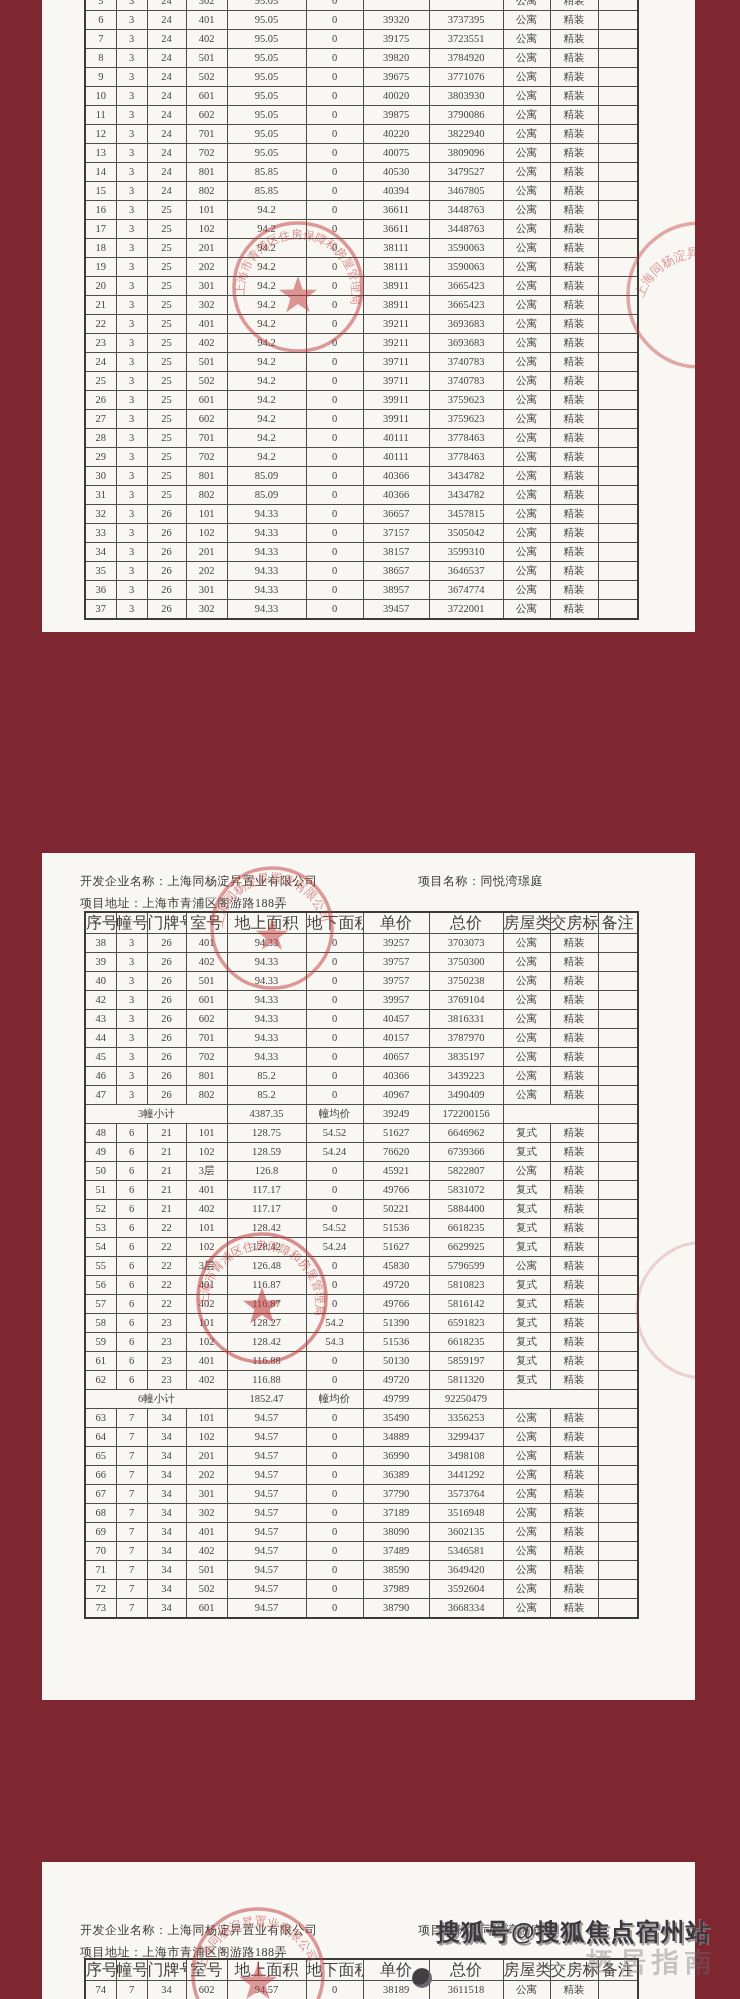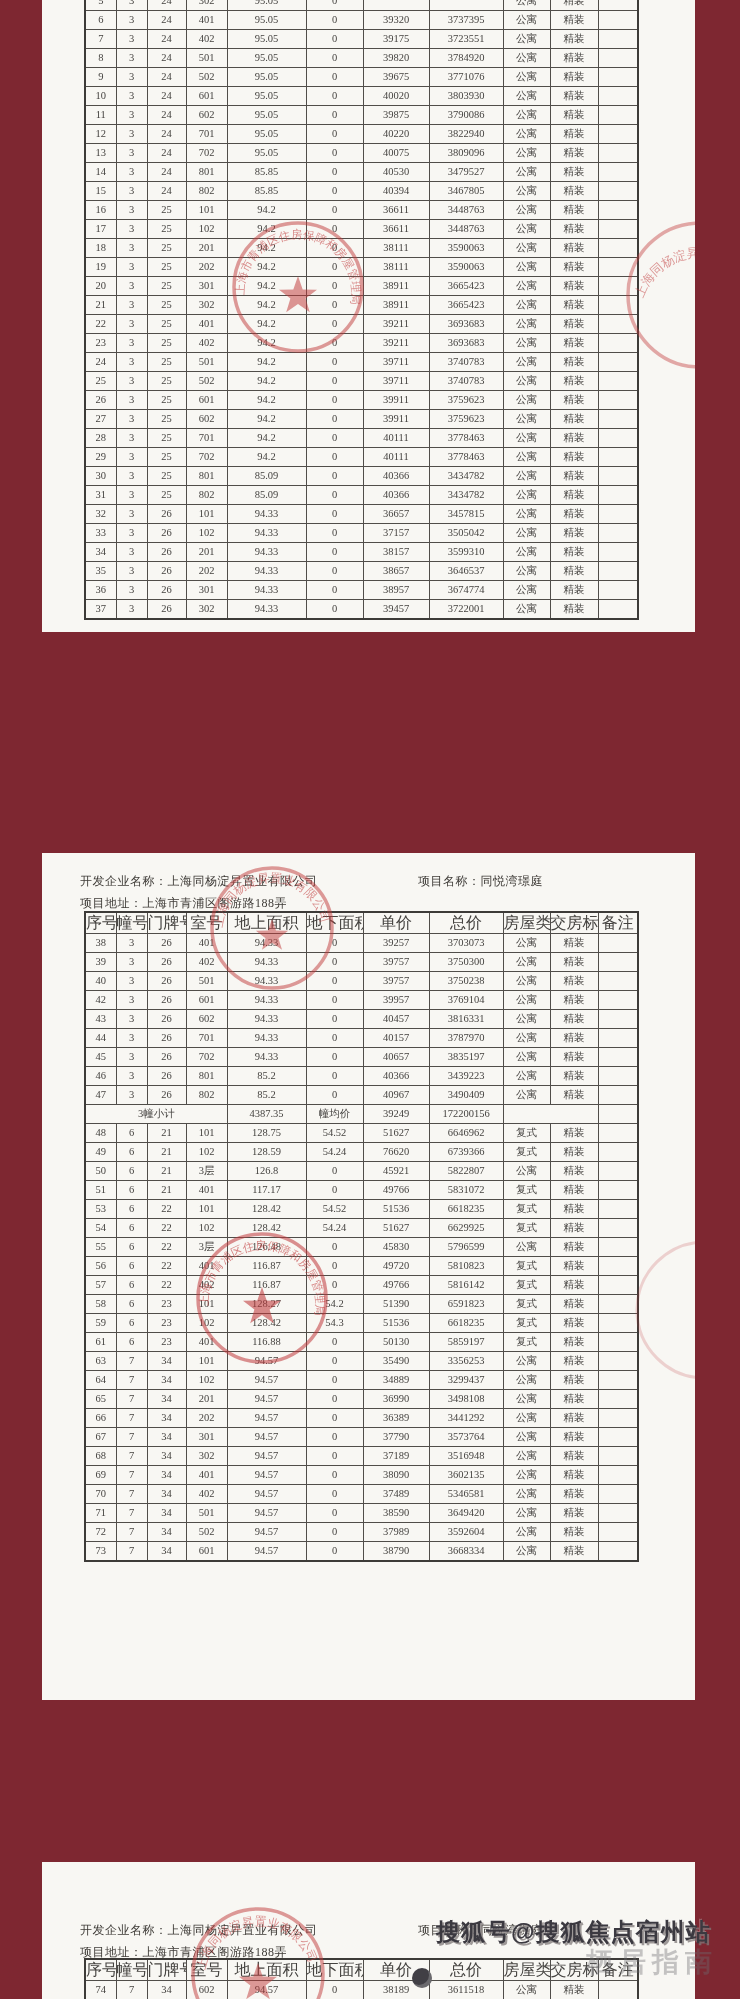--- a/index.html
+++ b/index.html
@@ -707,20 +707,33 @@
             <td>401</td>
             <td>117.17</td>
             <td>0</td>
             <td>49766</td>
             <td>5831072</td>
             <td>复式</td>
             <td>精装</td>
             <td></td>
           </tr>
           <tr>
+            <td>52</td>
+            <td>6</td>
+            <td>21</td>
+            <td>402</td>
+            <td>117.17</td>
+            <td>0</td>
+            <td>50221</td>
+            <td>5884400</td>
+            <td>复式</td>
+            <td>精装</td>
+            <td></td>
+          </tr>
+          <tr>
             <td>53</td>
             <td>6</td>
             <td>22</td>
             <td>101</td>
             <td>128.42</td>
             <td>54.52</td>
             <td>51536</td>
             <td>6618235</td>
             <td>复式</td>
             <td>精装</td>
@@ -808,20 +821,42 @@
             <td>61</td>
             <td>6</td>
             <td>23</td>
             <td>401</td>
             <td>116.88</td>
             <td>0</td>
             <td>50130</td>
             <td>5859197</td>
             <td>复式</td>
             <td>精装</td>
+            <td></td>
+          </tr>
+          <tr>
+            <td>62</td>
+            <td>6</td>
+            <td>23</td>
+            <td>402</td>
+            <td>116.88</td>
+            <td>0</td>
+            <td>49720</td>
+            <td>5811320</td>
+            <td>复式</td>
+            <td>精装</td>
+            <td></td>
+          </tr>
+          <tr>
+            <td colspan="4">6幢小计</td>
+            <td>1852.47</td>
+            <td>幢均价</td>
+            <td>49799</td>
+            <td>92250479</td>
+            <td colspan="2"></td>
             <td></td>
           </tr>
           <tr>
             <td>63</td>
             <td>7</td>
             <td>34</td>
             <td>101</td>
             <td>94.57</td>
             <td>0</td>
             <td>35490</td>

